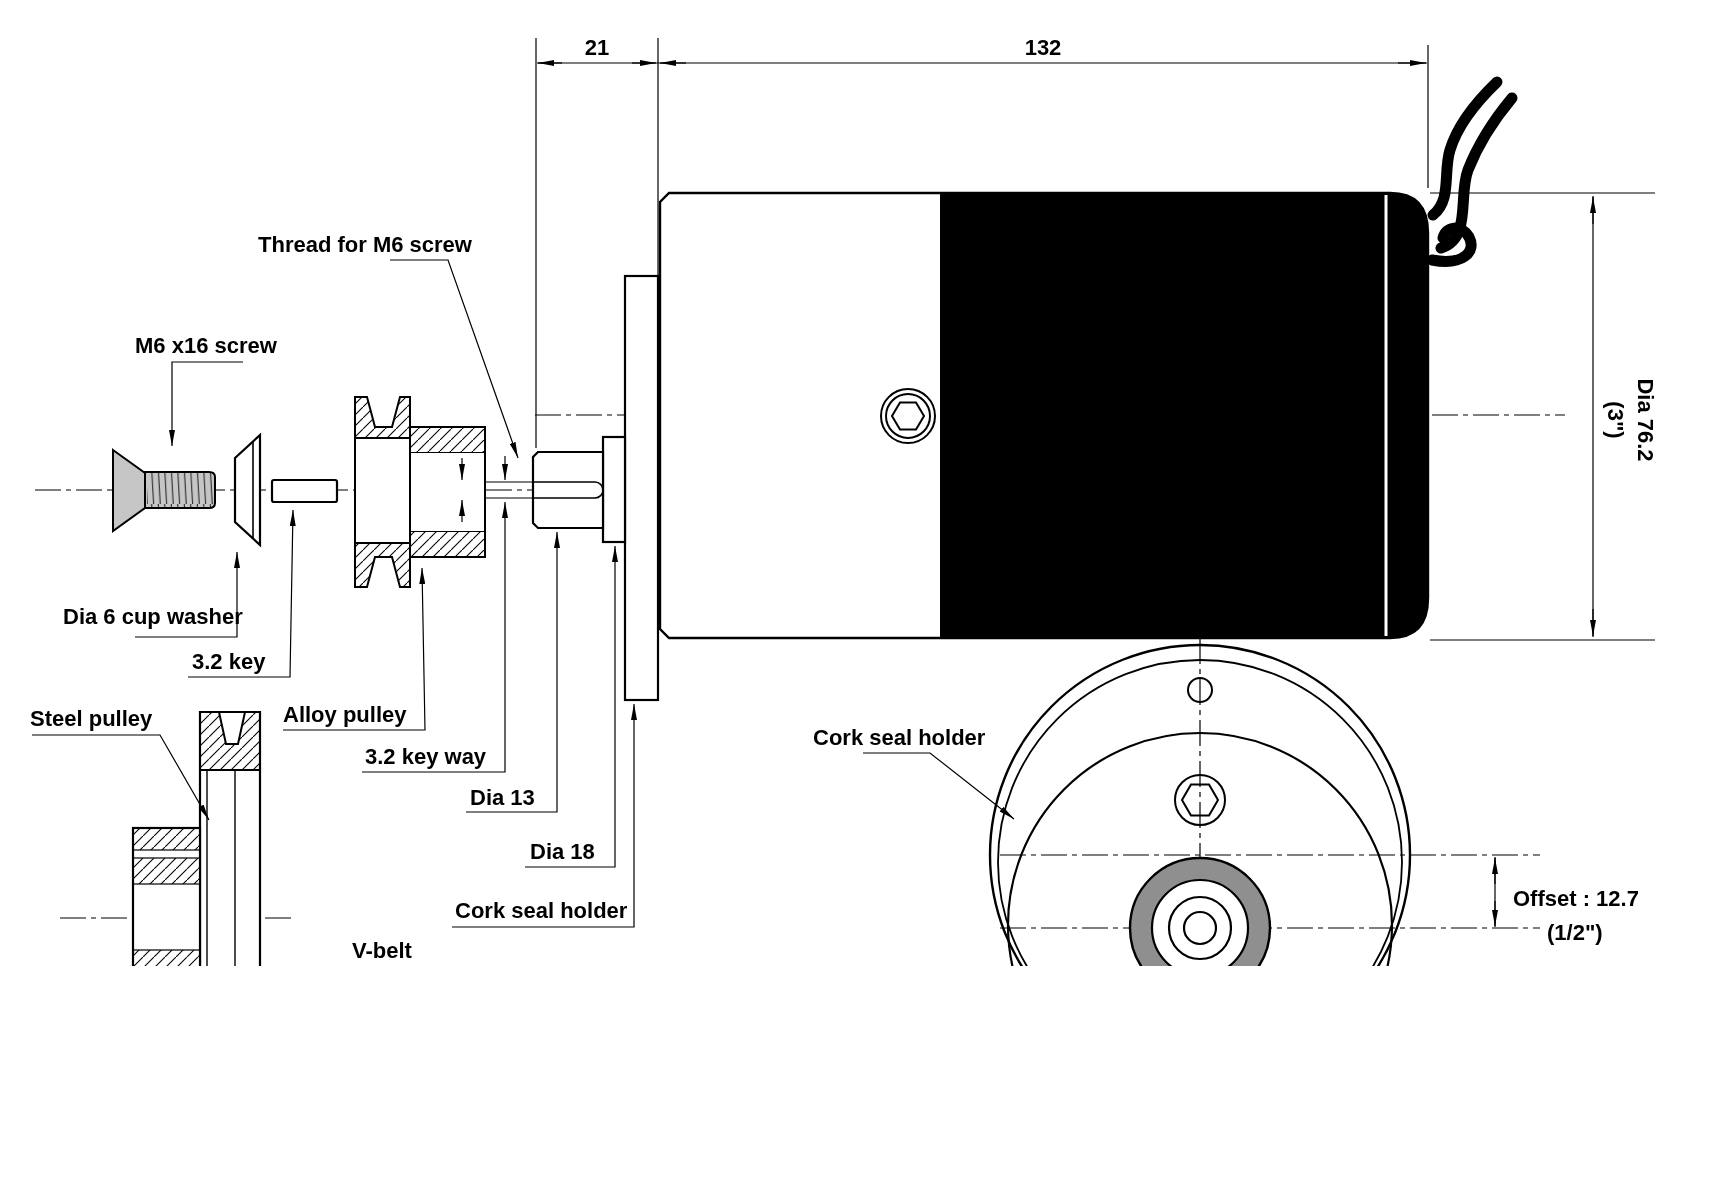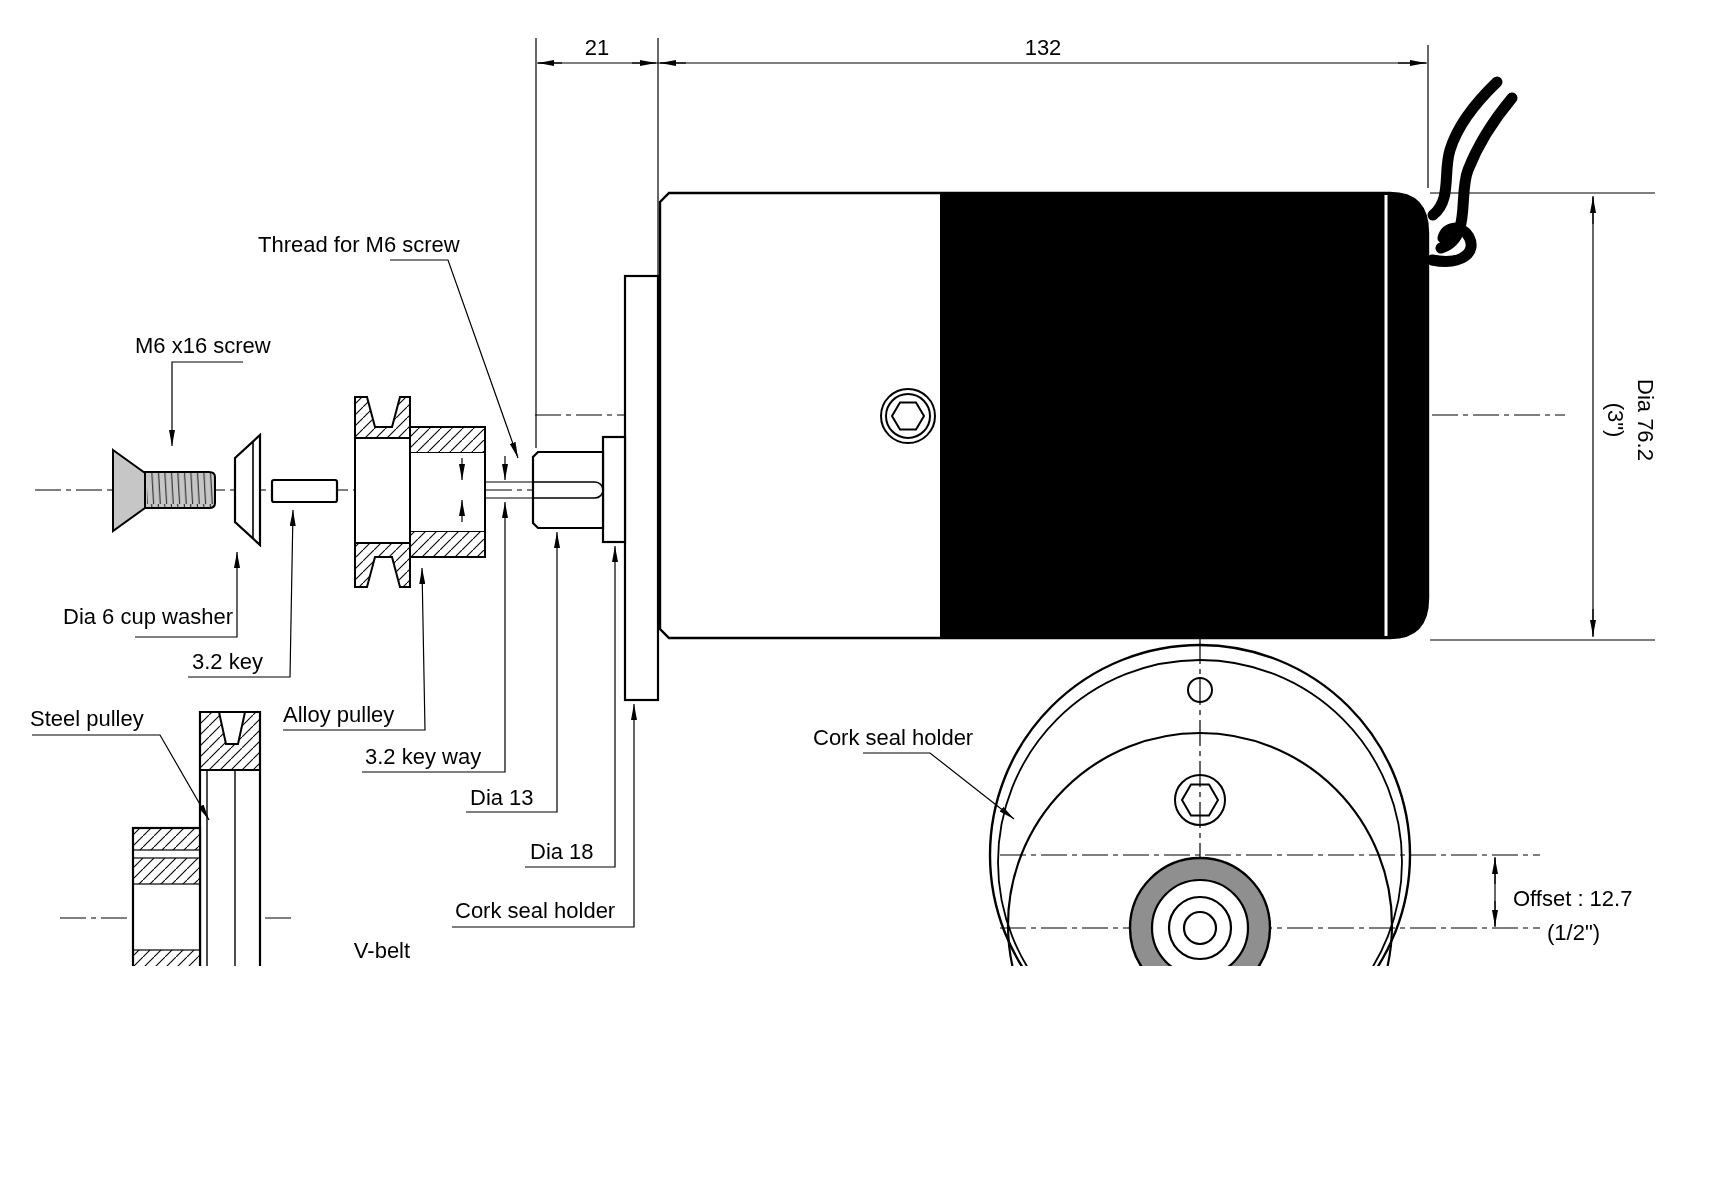--- a/index.html
+++ b/index.html
@@ -1,17 +1,17 @@
 <!DOCTYPE html>
 <html><head>
 <meta charset="utf-8">
 <style>
   html,body{margin:0;padding:0;background:#ffffff;}
   .stage{position:relative;width:1719px;height:966px;background:#fff;overflow:hidden;
-         font-family:"Liberation Sans", sans-serif;}
+         font-family:"Liberation Sans", sans-serif;font-weight:bold;}
   svg{display:block;}
   text{font-family:"Liberation Sans", sans-serif;font-size:22px;fill:#000;}
   .dimtxt{font-size:22px;}
 </style>
 </head>
 <body>
 
 <div class="stage">
 <svg width="1719" height="1193" viewBox="0 0 1719 1193">
   <defs>

